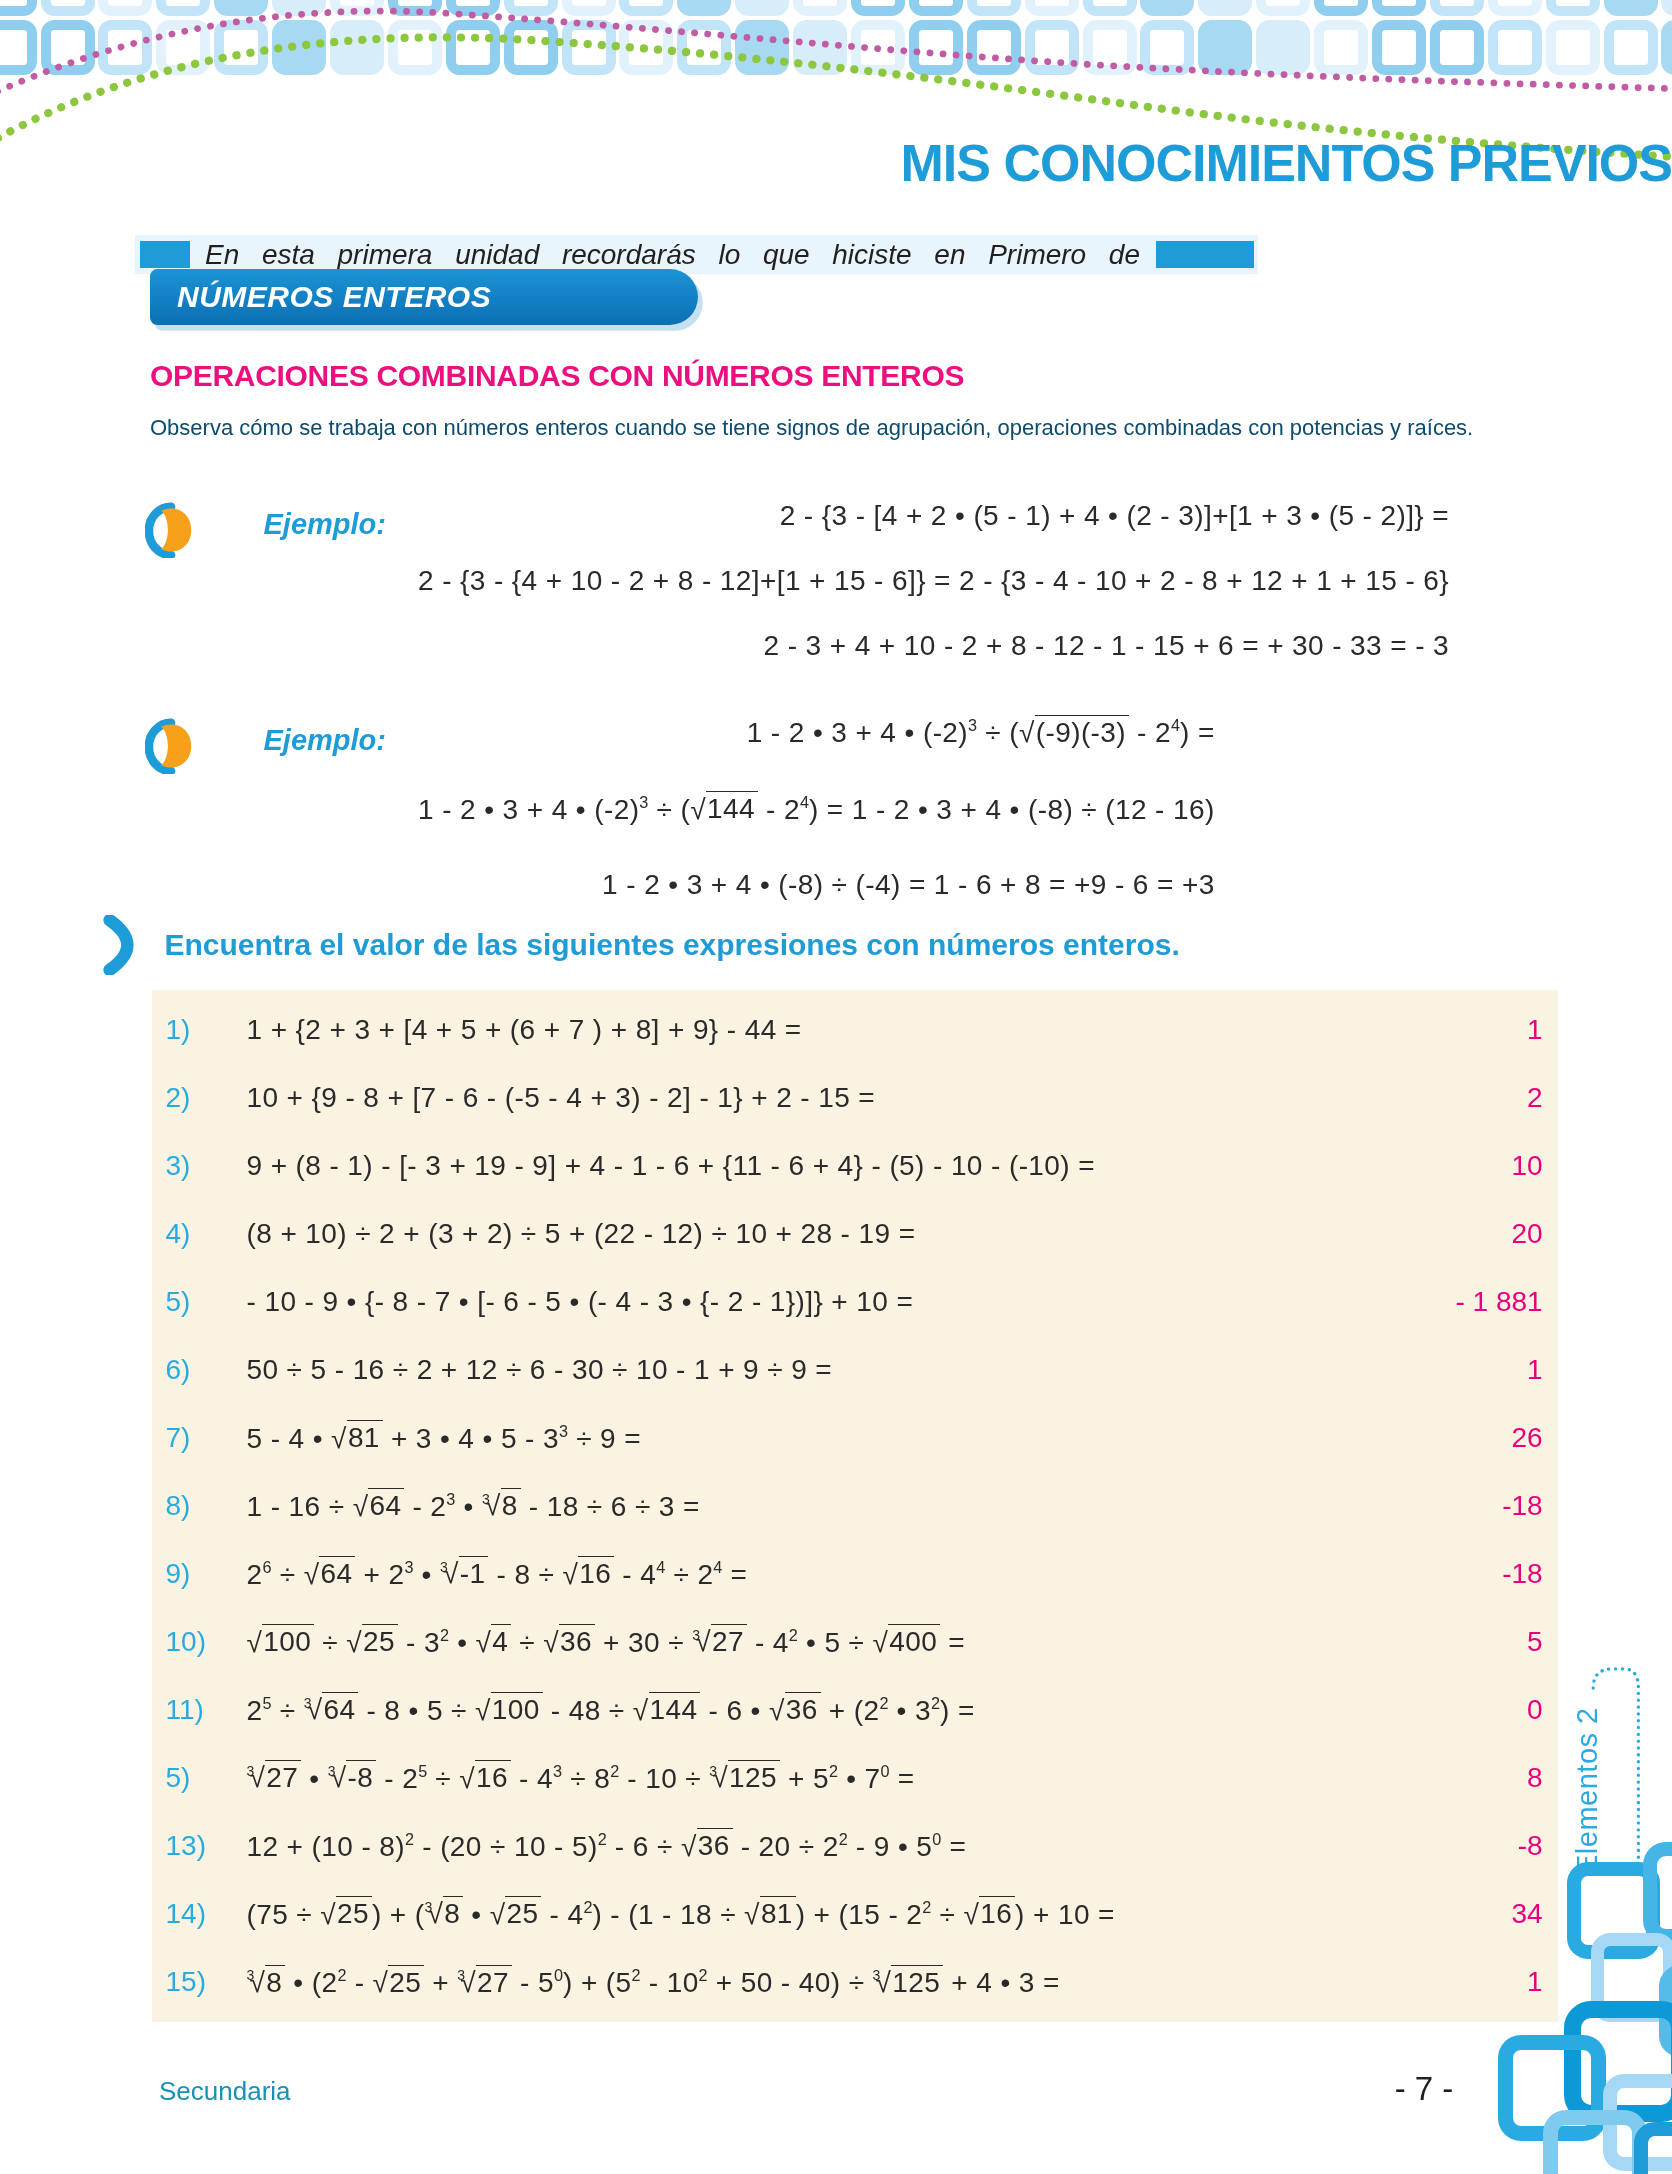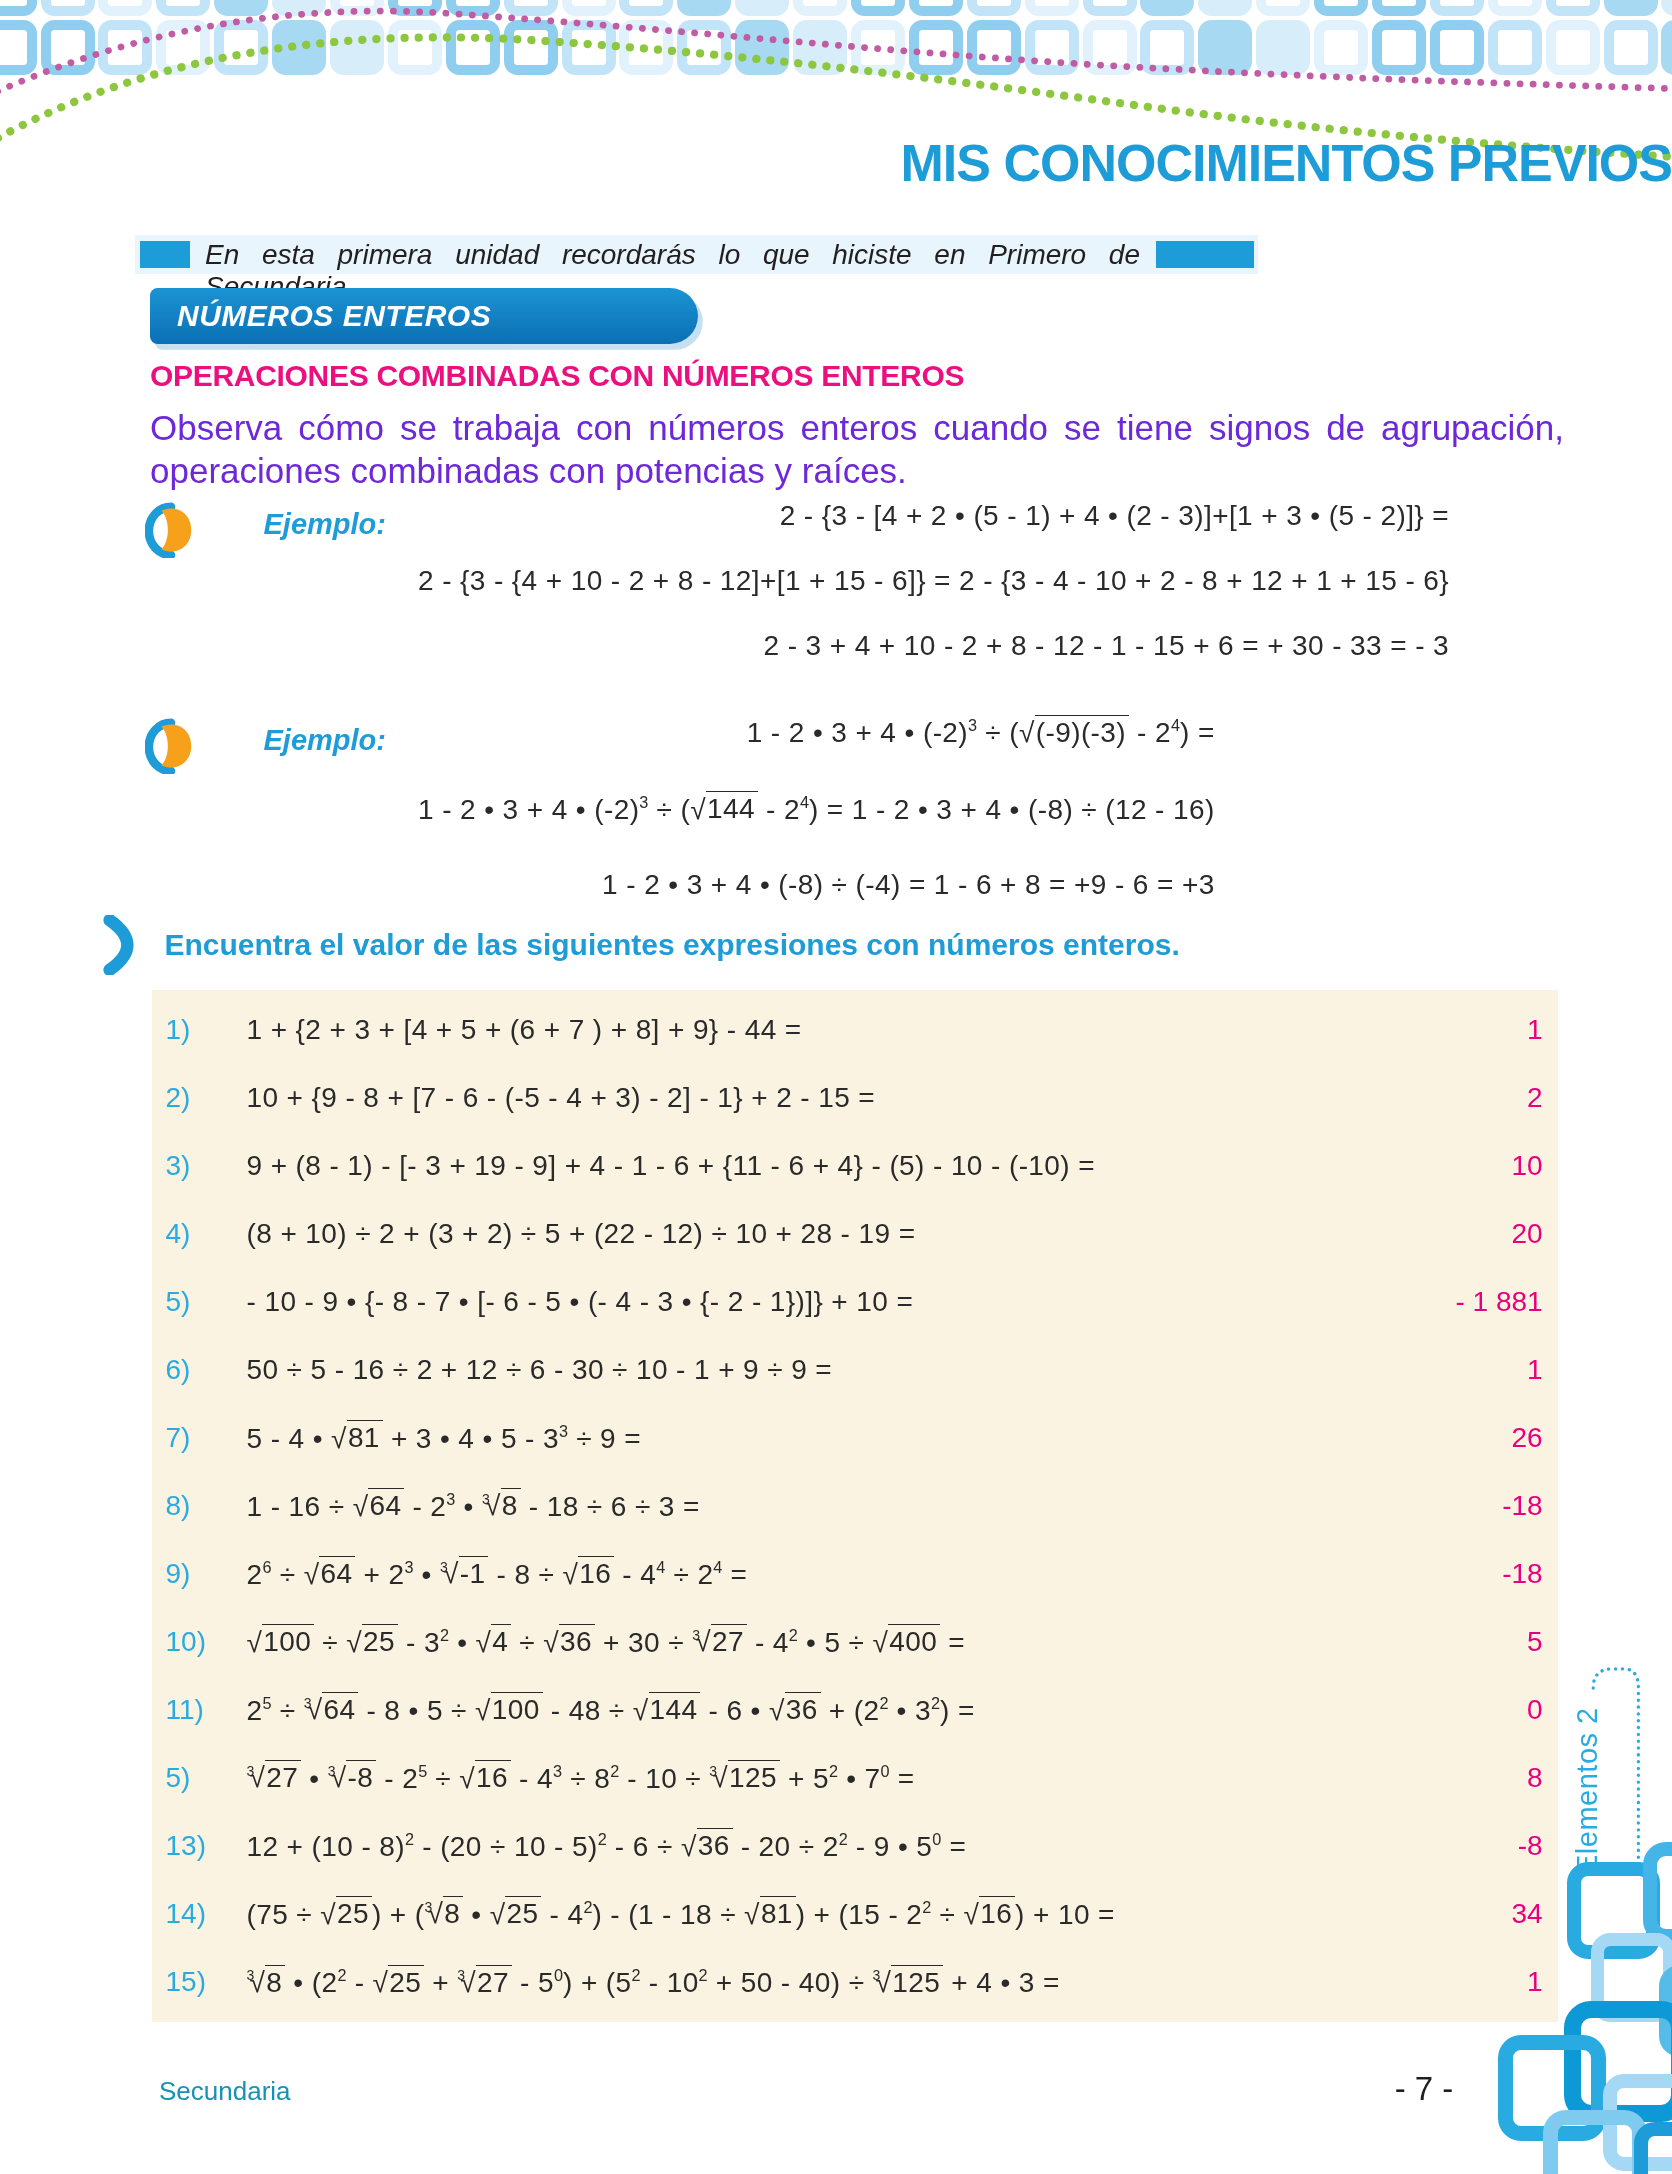--- a/index.html
+++ b/index.html
@@ -22,29 +22,29 @@
   
   .page-title{position:absolute;left:0;top:133px;width:100%;text-align:right;
     font-size:52px;font-weight:bold;letter-spacing:-1px;color:var(--accent_blue,#1E9CD7);}
   .intro-band{position:absolute;left:135px;top:235px;width:1123px;height:39px;
     background:var(--intro_band_bg,#E9F5FC);font-style:italic;}
   .band-cap{position:absolute;top:5.8px;height:27px;background:var(--accent_blue,#1E9CD7);}
   .cap-left{left:4.8px;width:50px;}
   .cap-right{right:3.9px;width:98px;}
   .intro-text{position:absolute;left:70px;right:118px;top:3.9px;font-size:28px;
     text-align:justify;text-align-last:justify;color:#231F20;}
-  .section-banner{position:absolute;left:150px;top:288px;width:548px;height:56px;
+  .section-banner{position:absolute;left:150px;top:269px;width:548px;height:56px;
     background:linear-gradient(180deg,#1B94D4 0%,#0C6FB4 100%);
     border-radius:7.7px 29px 29px 7.7px;box-shadow:4.8px 5.8px 0 rgba(148,198,229,.55);
     display:flex;align-items:center;padding-left:27px;box-sizing:border-box;}
   .section-banner span{color:#fff;font-size:30px;font-weight:bold;font-style:italic;letter-spacing:0.5px;}
   .subheading{position:absolute;left:150px;top:359px;font-size:30px;font-weight:bold;
     color:var(--heading_pink,#EC0F7F);letter-spacing:-0.3px;}
-  .lead{position:absolute;left:150px;top:406px;width:1414px;font-size:35px;line-height:43px;
-    text-align:justify;color:#6d28d9;}
+  .lead{position:absolute;left:150px;top:406px;width:1414px;font-size:22px;line-height:43px;
+    text-align:justify;color:#0c4a6e;}
 
   
   .example{position:absolute;left:145px;display:flex;align-items:flex-start;text-align:right;}
   .ex-icon{flex:none;margin-top:1.9px;}
   .ex-label{flex:none;width:166px;margin-left:23px;font-size:29px;font-weight:bold;font-style:italic;
     color:var(--accent_blue,#1E9CD7);padding-top:7.7px;}
   .ex-lines{display:flex;flex-direction:column;margin-left:32px;}
   .math{font-size:28px;color:#2A2A2A;letter-spacing:0.4px;white-space:nowrap;}
   .ex1 .math{margin-bottom:33px;}
   .ex2 .math{margin-bottom:44px;}

